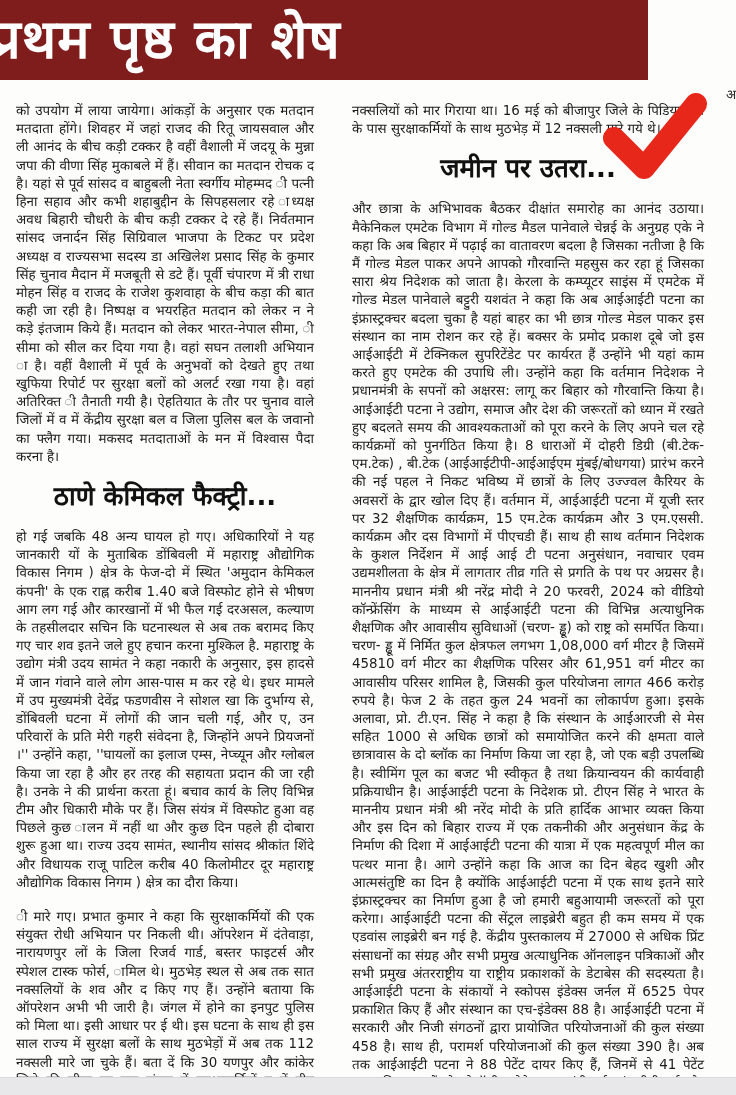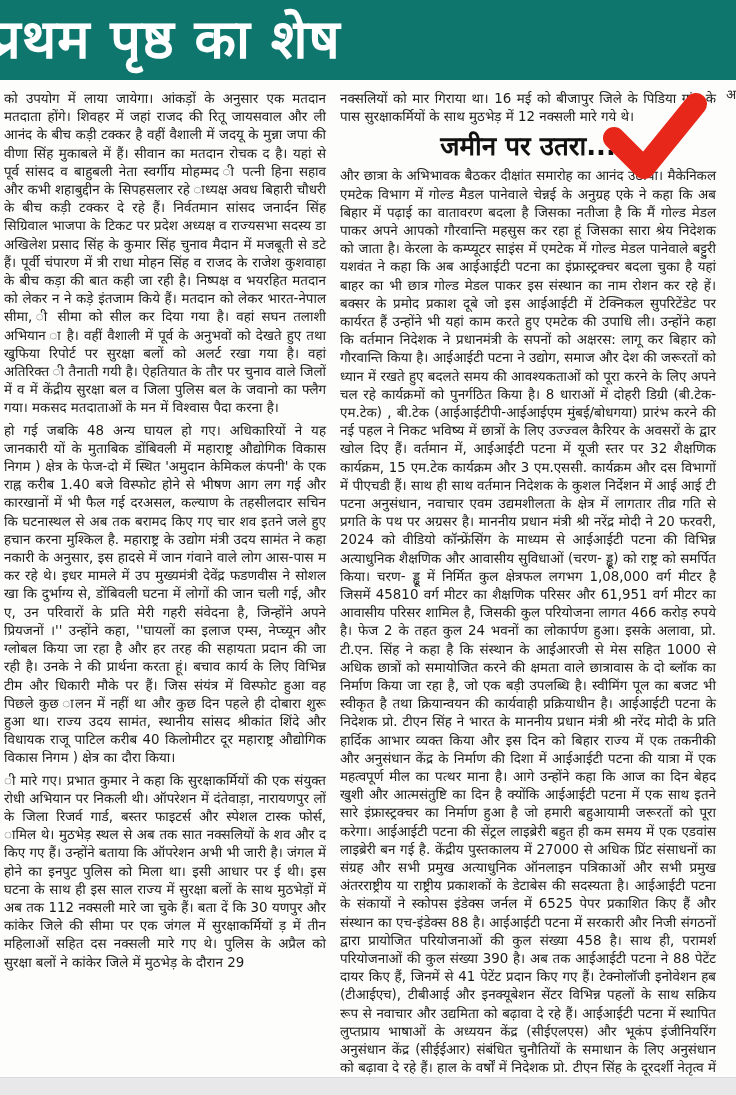--- a/index.html
+++ b/index.html
@@ -8,23 +8,23 @@
     background: #fbfbfb;
     font-family: "DejaVu Sans", sans-serif;
     color: #1c1c1c;
     overflow: hidden;
     position: relative;
   }
   .page { width: 736px; height: 1095px; position: relative; background: #fdfdfc; }
 
   
   .banner {
-    background: #0f766e;
+    background: #7f1d1d;
     height: 80px;
-    width: 736px;
+    width: 648px;
     display: flex;
     align-items: center;
     overflow: hidden;
   }
   .banner h1 {
     margin: 0 0 0 -10px;
     color: #ffffff;
     font-size: 54px;
     font-weight: bold;
     letter-spacing: 1px;
@@ -36,21 +36,21 @@
   .columns {
     display: grid;
     grid-template-columns: 330px 384px 10px;
     column-gap: 6px;
     padding: 6px 0 0 0;
     height: 992px;
     overflow: hidden;
   }
   .col { overflow: hidden; }
   .col p {
-    margin: 4px;
+    margin: 16px;
     font-size: 13.4px;
     line-height: 18.2px;
     text-align: justify;
     text-justify: inter-word;
   }
   .col h2 {
     margin: 6px 0 5px 0;
     text-align: center;
     font-size: 26px;
     font-weight: bold;
@@ -90,20 +90,21 @@
 <div class="page">
 
   <div class="banner">
     <h1>प्रथम पृष्ठ का शेष</h1>
   </div>
 
   <div class="columns">
 
     <div class="col">
       <p>को उपयोग में लाया जायेगा। आंकड़ों के अनुसार एक मतदान मतदाता होंगे। शिवहर में जहां राजद की रितू जायसवाल और ली आनंद के बीच कड़ी टक्कर है वहीं वैशाली में जदयू के मुन्ना जपा की वीणा सिंह मुकाबले में हैं। सीवान का मतदान रोचक द है। यहां से पूर्व सांसद व बाहुबली नेता स्वर्गीय मोहम्मद ी पत्नी हिना सहाव और कभी शहाबुद्दीन के सिपहसलार रहे ाध्यक्ष अवध बिहारी चौधरी के बीच कड़ी टक्कर दे रहे हैं। निर्वतमान सांसद जनार्दन सिंह सिग्रिवाल भाजपा के टिकट पर प्रदेश अध्यक्ष व राज्यसभा सदस्य डा अखिलेश प्रसाद सिंह के कुमार सिंह चुनाव मैदान में मजबूती से डटे हैं। पूर्वी चंपारण में त्री राधा मोहन सिंह व राजद के राजेश कुशवाहा के बीच कड़ा की बात कही जा रही है। निष्पक्ष व भयरहित मतदान को लेकर न ने कड़े इंतजाम किये हैं। मतदान को लेकर भारत-नेपाल सीमा, ी सीमा को सील कर दिया गया है। वहां सघन तलाशी अभियान ा है। वहीं वैशाली में पूर्व के अनुभवों को देखते हुए तथा खुफिया रिपोर्ट पर सुरक्षा बलों को अलर्ट रखा गया है। वहां अतिरिक्त ी तैनाती गयी है। ऐहतियात के तौर पर चुनाव वाले जिलों में व में केंद्रीय सुरक्षा बल व जिला पुलिस बल के जवानो का फ्लैग गया। मकसद मतदाताओं के मन में विश्वास पैदा करना है।</p>
+      <h2>ठाणे केमिकल फैक्ट्री...</h2>
       <p>हो गई जबकि 48 अन्य घायल हो गए। अधिकारियों ने यह जानकारी यों के मुताबिक डोंबिवली में महाराष्ट्र औद्योगिक विकास निगम ) क्षेत्र के फेज-दो में स्थित 'अमुदान केमिकल कंपनी' के एक राह्न करीब 1.40 बजे विस्फोट होने से भीषण आग लग गई और कारखानों में भी फैल गई दरअसल, कल्याण के तहसीलदार सचिन कि घटनास्थल से अब तक बरामद किए गए चार शव इतने जले हुए हचान करना मुश्किल है. महाराष्ट्र के उद्योग मंत्री उदय सामंत ने कहा नकारी के अनुसार, इस हादसे में जान गंवाने वाले लोग आस-पास म कर रहे थे। इधर मामले में उप मुख्यमंत्री देवेंद्र फडणवीस ने सोशल खा कि दुर्भाग्य से, डोंबिवली घटना में लोगों की जान चली गई, और ए, उन परिवारों के प्रति मेरी गहरी संवेदना है, जिन्होंने अपने प्रियजनों ।'' उन्होंने कहा, ''घायलों का इलाज एम्स, नेप्च्यून और ग्लोबल किया जा रहा है और हर तरह की सहायता प्रदान की जा रही है। उनके ने की प्रार्थना करता हूं। बचाव कार्य के लिए विभिन्न टीम और धिकारी मौके पर हैं। जिस संयंत्र में विस्फोट हुआ वह पिछले कुछ ालन में नहीं था और कुछ दिन पहले ही दोबारा शुरू हुआ था। राज्य उदय सामंत, स्थानीय सांसद श्रीकांत शिंदे और विधायक राजू पाटिल करीब 40 किलोमीटर दूर महाराष्ट्र औद्योगिक विकास निगम ) क्षेत्र का दौरा किया।</p>
       <p>ी मारे गए। प्रभात कुमार ने कहा कि सुरक्षाकर्मियों की एक संयुक्त रोधी अभियान पर निकली थी। ऑपरेशन में दंतेवाड़ा, नारायणपुर लों के जिला रिजर्व गार्ड, बस्तर फाइटर्स और स्पेशल टास्क फोर्स, ामिल थे। मुठभेड़ स्थल से अब तक सात नक्सलियों के शव और द किए गए हैं। उन्होंने बताया कि ऑपरेशन अभी भी जारी है। जंगल में होने का इनपुट पुलिस को मिला था। इसी आधार पर ई थी। इस घटना के साथ ही इस साल राज्य में सुरक्षा बलों के साथ मुठभेड़ों में अब तक 112 नक्सली मारे जा चुके हैं। बता दें कि 30 यणपुर और कांकेर जिले की सीमा पर एक जंगल में सुरक्षाकर्मियों ड़ में तीन महिलाओं सहित दस नक्सली मारे गए थे। पुलिस के अप्रैल को सुरक्षा बलों ने कांकेर जिले में मुठभेड़ के दौरान 29</p>
     </div>
 
     <div class="col">
       <p>नक्सलियों को मार गिराया था। 16 मई को बीजापुर जिले के पिडिया गांव के पास सुरक्षाकर्मियों के साथ मुठभेड़ में 12 नक्सली मारे गये थे।</p>
       <h2>जमीन पर उतरा...</h2>
       <p>और छात्रा के अभिभावक बैठकर दीक्षांत समारोह का आनंद उठाया। मैकेनिकल एमटेक विभाग में गोल्ड मैडल पानेवाले चेन्नई के अनुग्रह एके ने कहा कि अब बिहार में पढ़ाई का वातावरण बदला है जिसका नतीजा है कि मैं गोल्ड मेडल पाकर अपने आपको गौरवान्ति महसुस कर रहा हूं जिसका सारा श्रेय निदेशक को जाता है। केरला के कम्प्यूटर साइंस में एमटेक में गोल्ड मेडल पानेवाले बट्टुरी यशवंत ने कहा कि अब आईआईटी पटना का इंफ्रास्ट्रक्चर बदला चुका है यहां बाहर का भी छात्र गोल्ड मेडल पाकर इस संस्थान का नाम रोशन कर रहे हें। बक्सर के प्रमोद प्रकाश दूबे जो इस आईआईटी में टेक्निकल सुपरिटेंडेट पर कार्यरत हैं उन्होंने भी यहां काम करते हुए एमटेक की उपाधि ली। उन्होंने कहा कि वर्तमान निदेशक ने प्रधानमंत्री के सपनों को अक्षरस: लागू कर बिहार को गौरवान्ति किया है। आईआईटी पटना ने उद्योग, समाज और देश की जरूरतों को ध्यान में रखते हुए बदलते समय की आवश्यकताओं को पूरा करने के लिए अपने चल रहे कार्यक्रमों को पुनर्गठित किया है। 8 धाराओं में दोहरी डिग्री (बी.टेक-एम.टेक) , बी.टेक (आईआईटीपी-आईआईएम मुंबई/बोधगया) प्रारंभ करने की नई पहल ने निकट भविष्य में छात्रों के लिए उज्ज्वल कैरियर के अवसरों के द्वार खोल दिए हैं। वर्तमान में, आईआईटी पटना में यूजी स्तर पर 32 शैक्षणिक कार्यक्रम, 15 एम.टेक कार्यक्रम और 3 एम.एससी. कार्यक्रम और दस विभागों में पीएचडी हैं। साथ ही साथ वर्तमान निदेशक के कुशल निर्देशन में आई आई टी पटना अनुसंधान, नवाचार एवम उद्यमशीलता के क्षेत्र में लागतार तीव्र गति से प्रगति के पथ पर अग्रसर है। माननीय प्रधान मंत्री श्री नरेंद्र मोदी ने 20 फरवरी, 2024 को वीडियो कॉन्फ्रेंसिंग के माध्यम से आईआईटी पटना की विभिन्न अत्याधुनिक शैक्षणिक और आवासीय सुविधाओं (चरण- ड्ढू) को राष्ट्र को समर्पित किया। चरण- ड्ढू में निर्मित कुल क्षेत्रफल लगभग 1,08,000 वर्ग मीटर है जिसमें 45810 वर्ग मीटर का शैक्षणिक परिसर और 61,951 वर्ग मीटर का आवासीय परिसर शामिल है, जिसकी कुल परियोजना लागत 466 करोड़ रुपये है। फेज 2 के तहत कुल 24 भवनों का लोकार्पण हुआ। इसके अलावा, प्रो. टी.एन. सिंह ने कहा है कि संस्थान के आईआरजी से मेस सहित 1000 से अधिक छात्रों को समायोजित करने की क्षमता वाले छात्रावास के दो ब्लॉक का निर्माण किया जा रहा है, जो एक बड़ी उपलब्धि है। स्वीमिंग पूल का बजट भी स्वीकृत है तथा क्रियान्वयन की कार्यवाही प्रक्रियाधीन है। आईआईटी पटना के निदेशक प्रो. टीएन सिंह ने भारत के माननीय प्रधान मंत्री श्री नरेंद मोदी के प्रति हार्दिक आभार व्यक्त किया और इस दिन को बिहार राज्य में एक तकनीकी और अनुसंधान केंद्र के निर्माण की दिशा में आईआईटी पटना की यात्रा में एक महत्वपूर्ण मील का पत्थर माना है। आगे उन्होंने कहा कि आज का दिन बेहद खुशी और आत्मसंतुष्टि का दिन है क्योंकि आईआईटी पटना में एक साथ इतने सारे इंफ्रास्ट्रक्चर का निर्माण हुआ है जो हमारी बहुआयामी जरूरतों को पूरा करेगा। आईआईटी पटना की सेंट्रल लाइब्रेरी बहुत ही कम समय में एक एडवांस लाइब्रेरी बन गई है. केंद्रीय पुस्तकालय में 27000 से अधिक प्रिंट संसाधनों का संग्रह और सभी प्रमुख अत्याधुनिक ऑनलाइन पत्रिकाओं और सभी प्रमुख अंतरराष्ट्रीय या राष्ट्रीय प्रकाशकों के डेटाबेस की सदस्यता है। आईआईटी पटना के संकायों ने स्कोपस इंडेक्स जर्नल में 6525 पेपर प्रकाशित किए हैं और संस्थान का एच-इंडेक्स 88 है। आईआईटी पटना में सरकारी और निजी संगठनों द्वारा प्रायोजित परियोजनाओं की कुल संख्या 458 है। साथ ही, परामर्श परियोजनाओं की कुल संख्या 390 है। अब तक आईआईटी पटना ने 88 पेटेंट दायर किए हैं, जिनमें से 41 पेटेंट प्रदान किए गए हैं। टेक्नोलॉजी इनोवेशन हब (टीआईएच), टीबीआई और इनक्यूबेशन सेंटर विभिन्न पहलों के साथ सक्रिय रूप से नवाचार और उद्यमिता को बढ़ावा दे रहे हैं। आईआईटी पटना में स्थापित लुप्तप्राय भाषाओं के अध्ययन केंद्र (सीईएलएस) और भूकंप इंजीनियरिंग अनुसंधान केंद्र (सीईईआर) संबंधित चुनौतियों के समाधान के लिए अनुसंधान को बढ़ावा दे रहे हैं। हाल के वर्षों में निदेशक प्रो. टीएन सिंह के  दूरदर्शी नेतृत्व में आईआईटी पटना ने संयुक्त अनुसंधान</p>
     </div>
 

